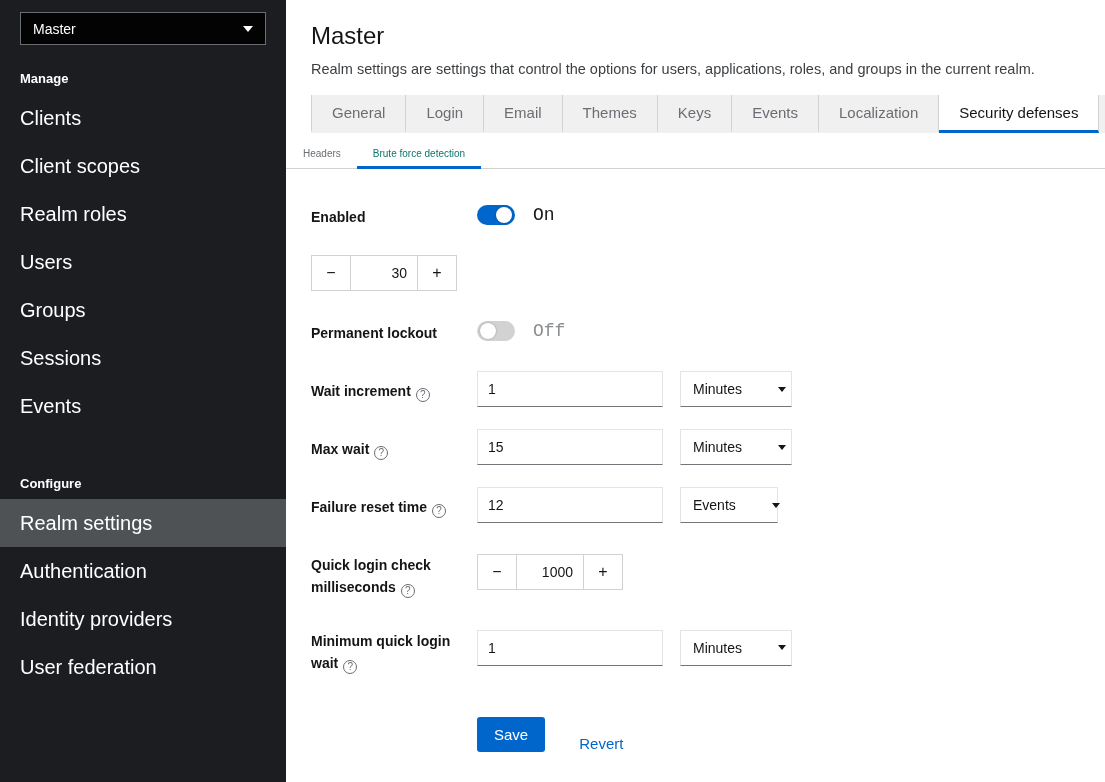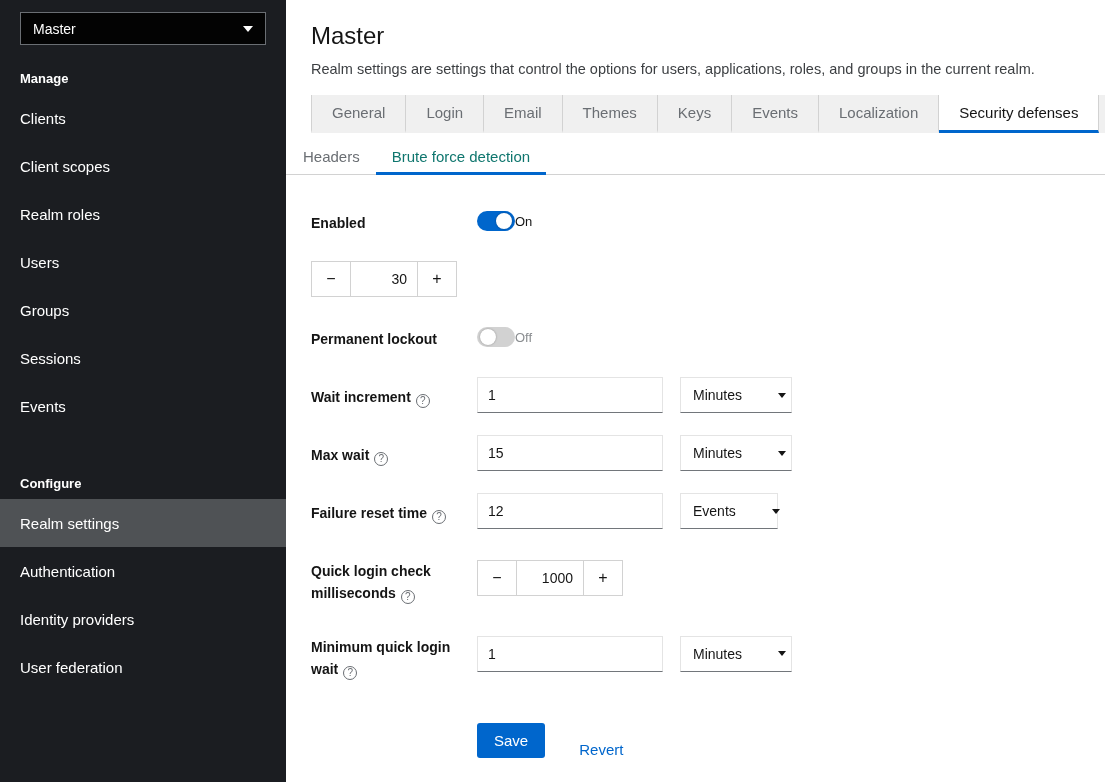--- a/index.html
+++ b/index.html
@@ -28,21 +28,21 @@
     border-left: 5px solid transparent; border-right: 5px solid transparent;
     border-top: 6px solid #ffffff;
   }
   .nav-section-label {
     padding: 26px 20px 8px 20px;
     font-size: 13px; font-weight: bold; color: #ffffff;
   }
   .nav-section.configure { margin-top: 20px; }
   .nav-item {
     height: 48px; display: flex; align-items: center;
-    padding: 0 20px; font-size: 15px; color: #ffffff; cursor: pointer;
+    padding: 0 20px; font-size: 20px; color: #ffffff; cursor: pointer;
   }
   .nav-item.selected { background: #4f5255; }
 
   
   .main { flex: 1; min-width: 0; overflow: hidden; background: #fff; }
   .page-header { padding: 22px 0 0 25px; }
   .page-title { font-size: 24px; font-weight: 400; color: #151515; }
   .page-desc {
     margin-top: 11px; font-size: 14.5px; color: #3c3f42;
     white-space: nowrap; overflow: hidden;
@@ -68,21 +68,21 @@
     border-bottom: 3px solid #0066cc;
   }
 
   
   .subtabs {
     display: flex; margin-top: 6px;
     border-bottom: 1px solid #d2d2d2;
     padding-left: 1px;
   }
   .subtab {
-    padding: 9px 16px; font-size: 15px; color: #6a6e73;
+    padding: 9px 16px; font-size: 10px; color: #6a6e73;
     cursor: pointer; position: relative; white-space: nowrap;
   }
   .subtab.active { color: #0f766e; }
   .subtab.active::after {
     content: ""; position: absolute; left: 0; right: 0; bottom: -1px;
     height: 3px; background: #0066cc;
   }
 
   
   .form { padding: 28px 0 0 25px; }
@@ -105,21 +105,21 @@
     width: 38px; height: 20px; border-radius: 10px;
     background: #0066cc; position: relative; cursor: pointer; flex-shrink: 0;
   }
   .switch .knob {
     position: absolute; top: 2px; right: 3px;
     width: 16px; height: 16px; border-radius: 50%;
     background: #fff; box-shadow: 0 0 2px rgba(0,0,0,.35);
   }
   .switch.off { background: #d2d2d2; }
   .switch.off .knob { left: 3px; right: auto; }
-  .switch-state { font-size: 13px; color: #151515; }
+  .switch-state { margin-left: 18px; font-size: 18px; color: #151515; font-family: Liberation Mono, monospace; }
   .switch-state.off { color: #8a8d90; }
 
   
   .stepper { display: flex; height: 36px; }
   .stepper-btn {
     width: 40px; background: #fff; border: 1px solid #d2d2d2;
     display: flex; align-items: center; justify-content: center;
     font-size: 16px; color: #151515; cursor: pointer;
   }
   .stepper-value {

